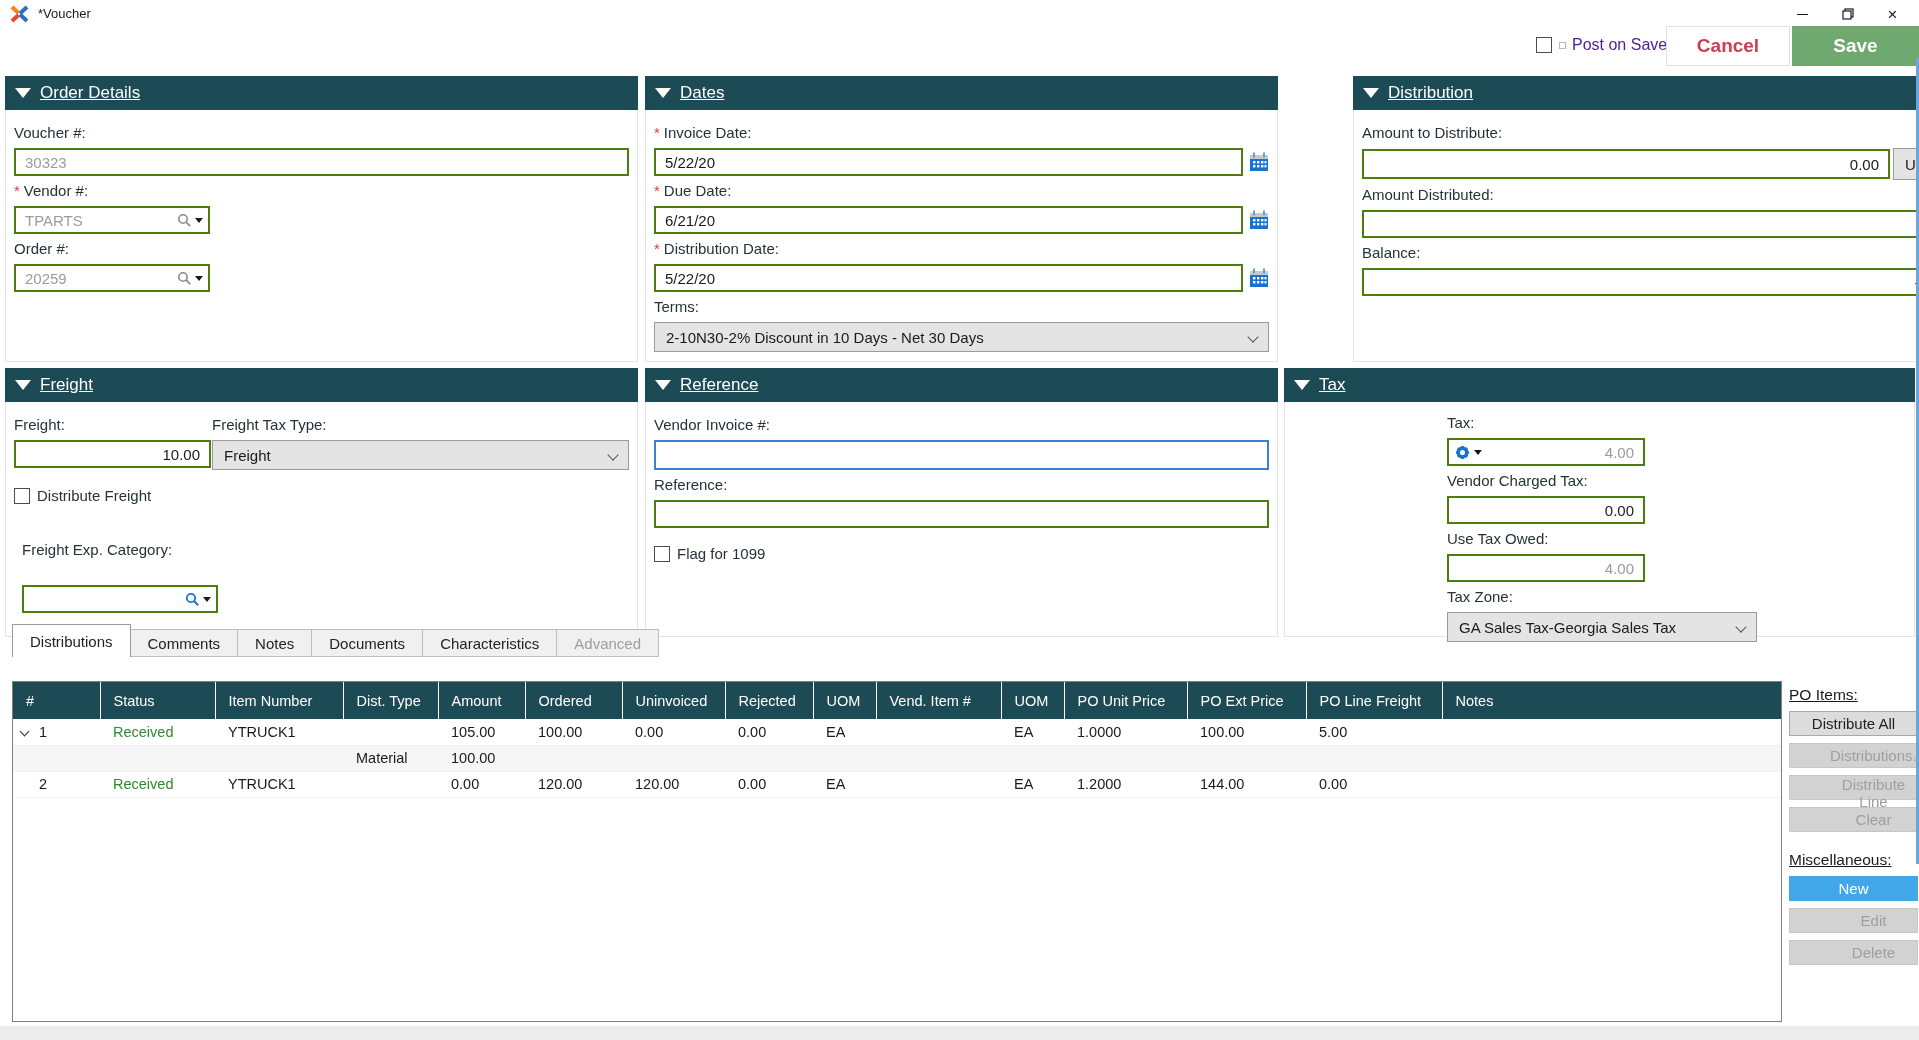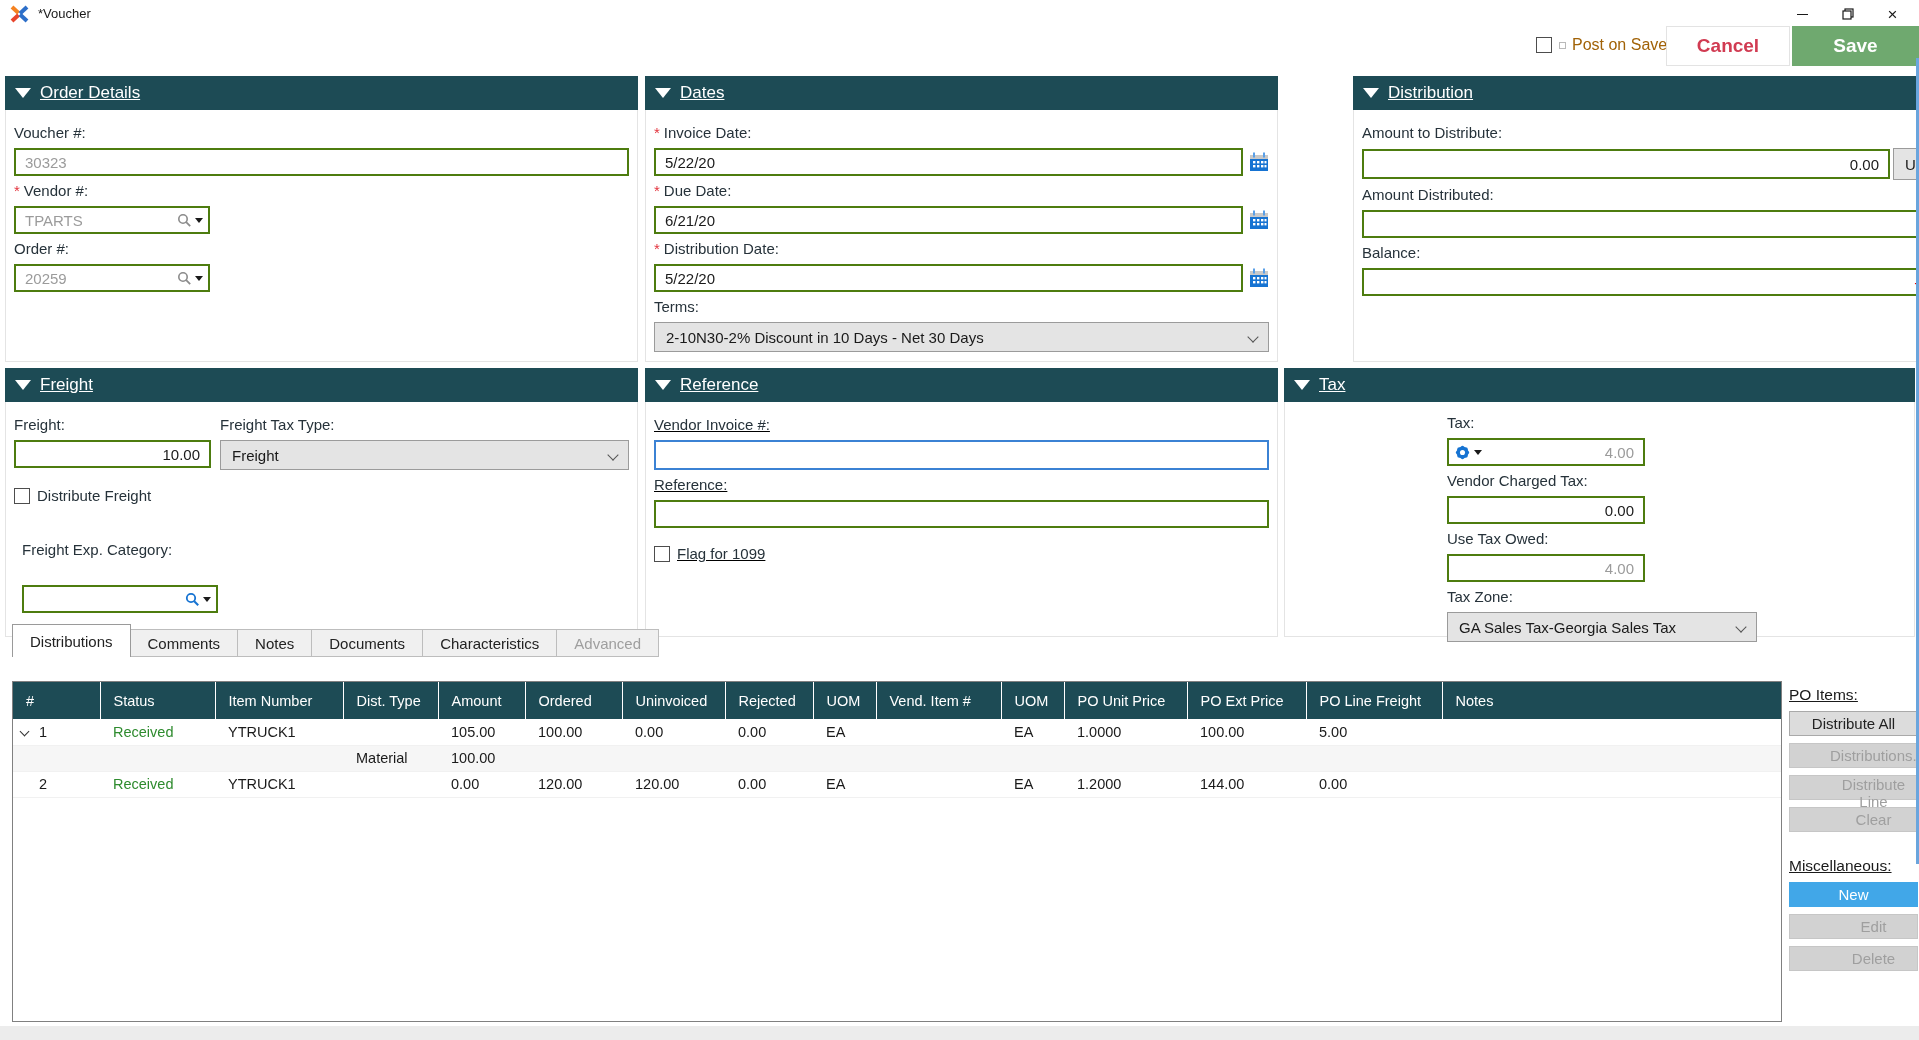--- a/index.html
+++ b/index.html
@@ -10,35 +10,35 @@
   
   .titlebar{position:absolute;left:0;top:0;width:100%;height:30px;background:#fff;}
   .logo{position:absolute;left:9px;top:4px;}
   .title-text{position:absolute;left:38px;top:6px;font-size:13px;color:#1a1a1a;}
   .win-controls{position:absolute;right:4px;top:0;display:flex;}
   .win-btn{width:45px;height:28px;display:flex;align-items:center;justify-content:center;color:#1a1a1a;cursor:default;}
   .min-glyph{display:block;width:11px;height:0;border-top:1.6px solid #1a1a1a;}
   .close-glyph{font-size:17px;line-height:1;}
 
   
-  .post-save{position:absolute;left:1536px;top:36px;display:flex;align-items:center;font-size:16px;color:#a16207;}
+  .post-save{position:absolute;left:1536px;top:36px;display:flex;align-items:center;font-size:16px;color:#4c1d95;}
   .checkbox{width:16px;height:16px;border:1px solid #4d4d4d;background:#fff;margin-right:7px;flex:0 0 auto;}
   .mini-square{width:7px;height:7px;border:1px solid #b9b9b9;margin-right:6px;flex:0 0 auto;}
   .btn-cancel{position:absolute;left:1666px;top:26px;width:124px;height:40px;background:#fff;
     border:1px solid #e3e3e3;color:var(--cancel-red,#d13b52);font-weight:bold;font-size:19px;font-family:inherit;}
   .btn-save{position:absolute;left:1792px;top:26px;width:127px;height:40px;background:var(--save-green,#6fa96f);
     border:none;color:#fff;font-weight:bold;font-size:19px;font-family:inherit;}
 
   
   .panel{position:absolute;background:#fff;}
   .p-order  {left:5px;   top:76px;  width:633px;height:286px;}
   .p-dates  {left:645px; top:76px;  width:633px;height:286px;}
   .p-dist   {left:1353px;top:76px;  width:631px;height:286px;}
   .p-freight{left:5px;   top:368px; width:633px;height:269px;}
-  .p-ref    {left:645px; top:368px; width:633px;height:269px;text-decoration:underline;}
+  .p-ref    {left:645px; top:368px; width:633px;height:269px;}
   .p-tax    {left:1284px;top:368px; width:631px;height:269px;}
   .panel-header{height:34px;background:var(--header-teal,#1d4b55);display:flex;align-items:center;padding:0 10px;}
   .tri-down{width:0;height:0;border-left:8px solid transparent;border-right:8px solid transparent;
     border-top:10px solid #fff;margin-right:9px;flex:0 0 auto;}
   .panel-title{font-size:17px;color:#fff;text-decoration:underline;}
   .panel-body{height:calc(100% - 34px);border:1px solid #e4e4e4;border-top:none;background:#fff;padding:8px 8px;}
   .field-label{display:block;font-size:15px;color:#26323a;margin:6px 0 7px;}
   .req{color:#e3343e;margin-right:4px;}
   input.txt{height:28px;width:100%;border:2px solid #4d7c0f;font-size:15px;padding:0 9px;color:#1a1a1a;
     font-family:inherit;background:#fff;outline:none;}
@@ -61,21 +61,21 @@
     padding:0 11px;font-size:15px;color:#1a1a1a;position:relative;}
   .select .chev{position:absolute;right:11px;top:10px;width:8px;height:8px;border-right:1.6px solid #555;
     border-bottom:1.6px solid #555;transform:rotate(45deg);}
 
   .amt-row{display:flex;align-items:center;}
   .amt-row input{flex:1 1 auto;height:30px;}
   .currency-select{width:82px;margin-left:3px;flex:0 0 auto;height:32px;}
 
   .check-row{display:flex;align-items:center;font-size:15px;color:#26323a;margin-top:17px;}
 
-  .f-cols{display:flex;gap:9px;}
+  .f-cols{display:flex;gap:1px;}
   .f-left{width:197px;flex:0 0 auto;}
   .f-right{flex:1 1 auto;}
   .cat-label{margin-top:37px;margin-left:8px;}
   .cat-input{margin-top:27px;margin-left:8px;}
 
   .tax-body{padding-left:162px;padding-top:6px;}
   .tax-input{width:198px;position:relative;}
   .tax-input input{padding-left:40px;}
   .gear-wrap{position:absolute;left:7px;top:6px;display:flex;align-items:center;}
   .tax-zone-select{width:310px;}
@@ -99,21 +99,21 @@
     overflow:hidden;white-space:nowrap;}
   tr.sub td{background:#f6f6f6;}
   td.status{color:var(--received-green,#2e8b2e);}
   td.numcell{position:relative;padding-left:26px;}
   .row-chev{position:absolute;left:8px;top:9px;width:7px;height:7px;border-right:1.6px solid #333;
     border-bottom:1.6px solid #333;transform:rotate(45deg);}
 
   
   .side{position:absolute;left:1789px;top:682px;width:129px;}
   .side-label{font-size:15.5px;color:#1a1a1a;text-decoration:underline;margin:4px 0 7px;}
-  .side-label.misc{margin-top:25px;}
+  .side-label.misc{margin-top:19px;}
   .sbtn{display:block;width:100%;height:25px;margin-bottom:7px;background:#dcdcdc;border:1px solid #a9a9a9;
     font-size:15px;color:#222;font-family:inherit;}
   .sbtn.disabled{background:#d2d2d2;border-color:#c6c6c6;color:#9f9f9f;padding-left:40px;}
   .sbtn.primary{background:var(--new-blue,#41a7e8);border-color:var(--new-blue,#41a7e8);color:#fff;}
 
   .bottom-strip{position:absolute;left:0;top:1026px;width:1919px;height:14px;background:#ececec;}
   .right-edge{position:absolute;left:1916px;top:58px;width:3px;height:806px;background:#6aa5dd;}
 </style>
 </head>
 <body>

